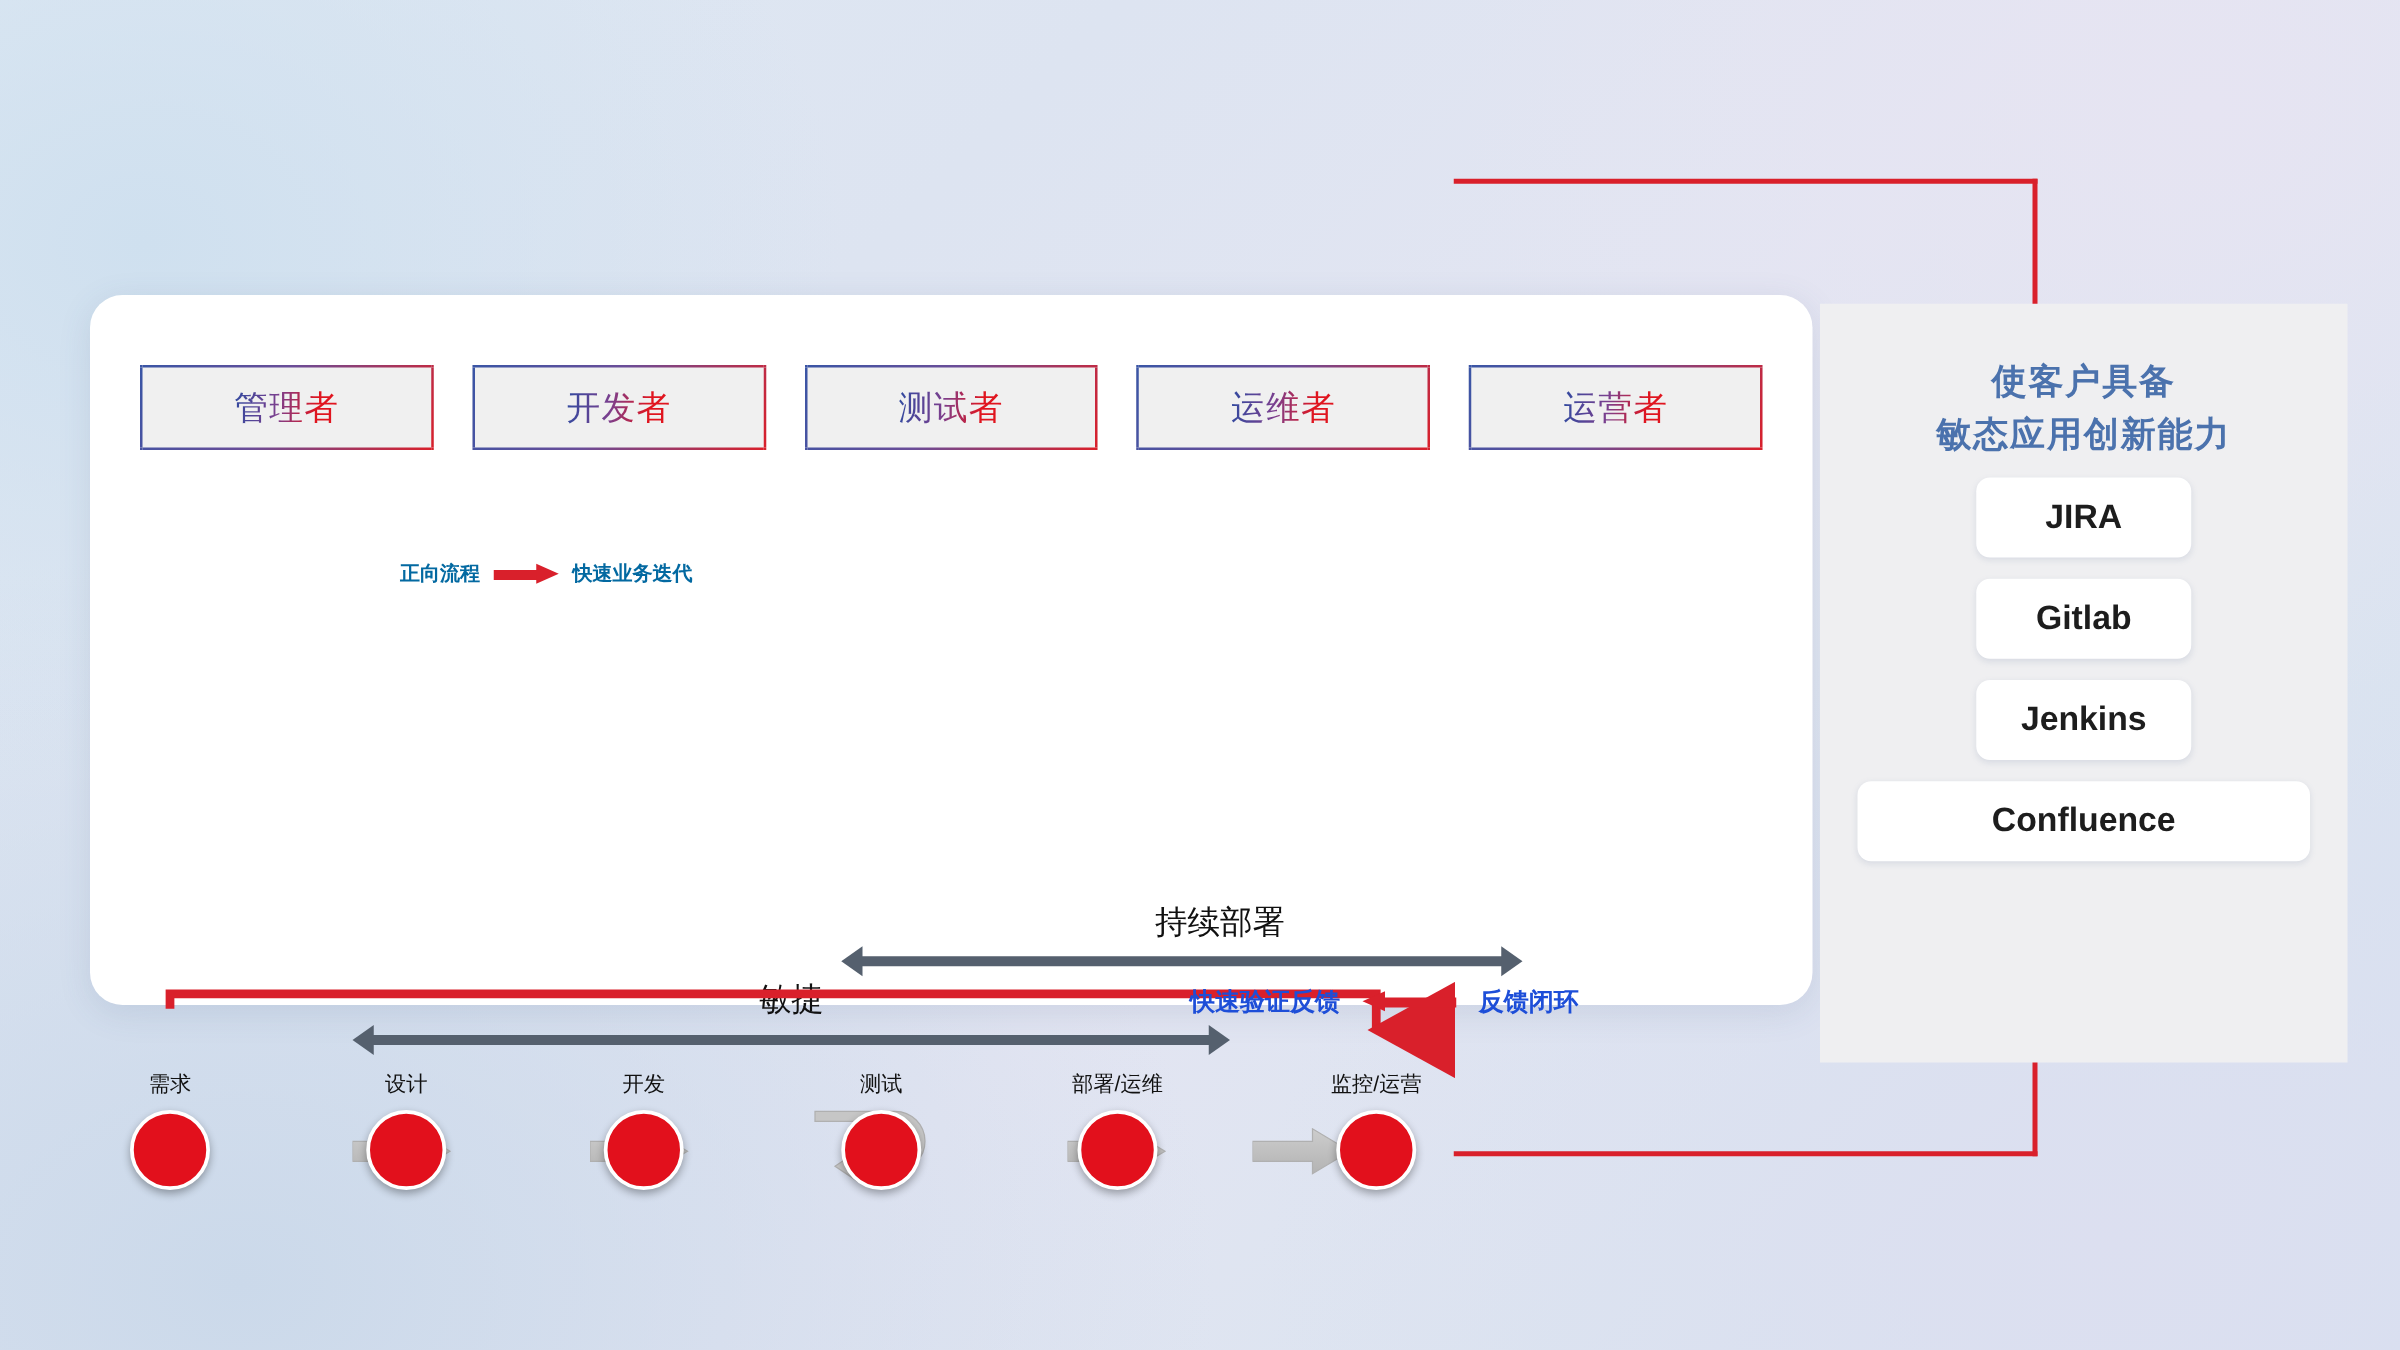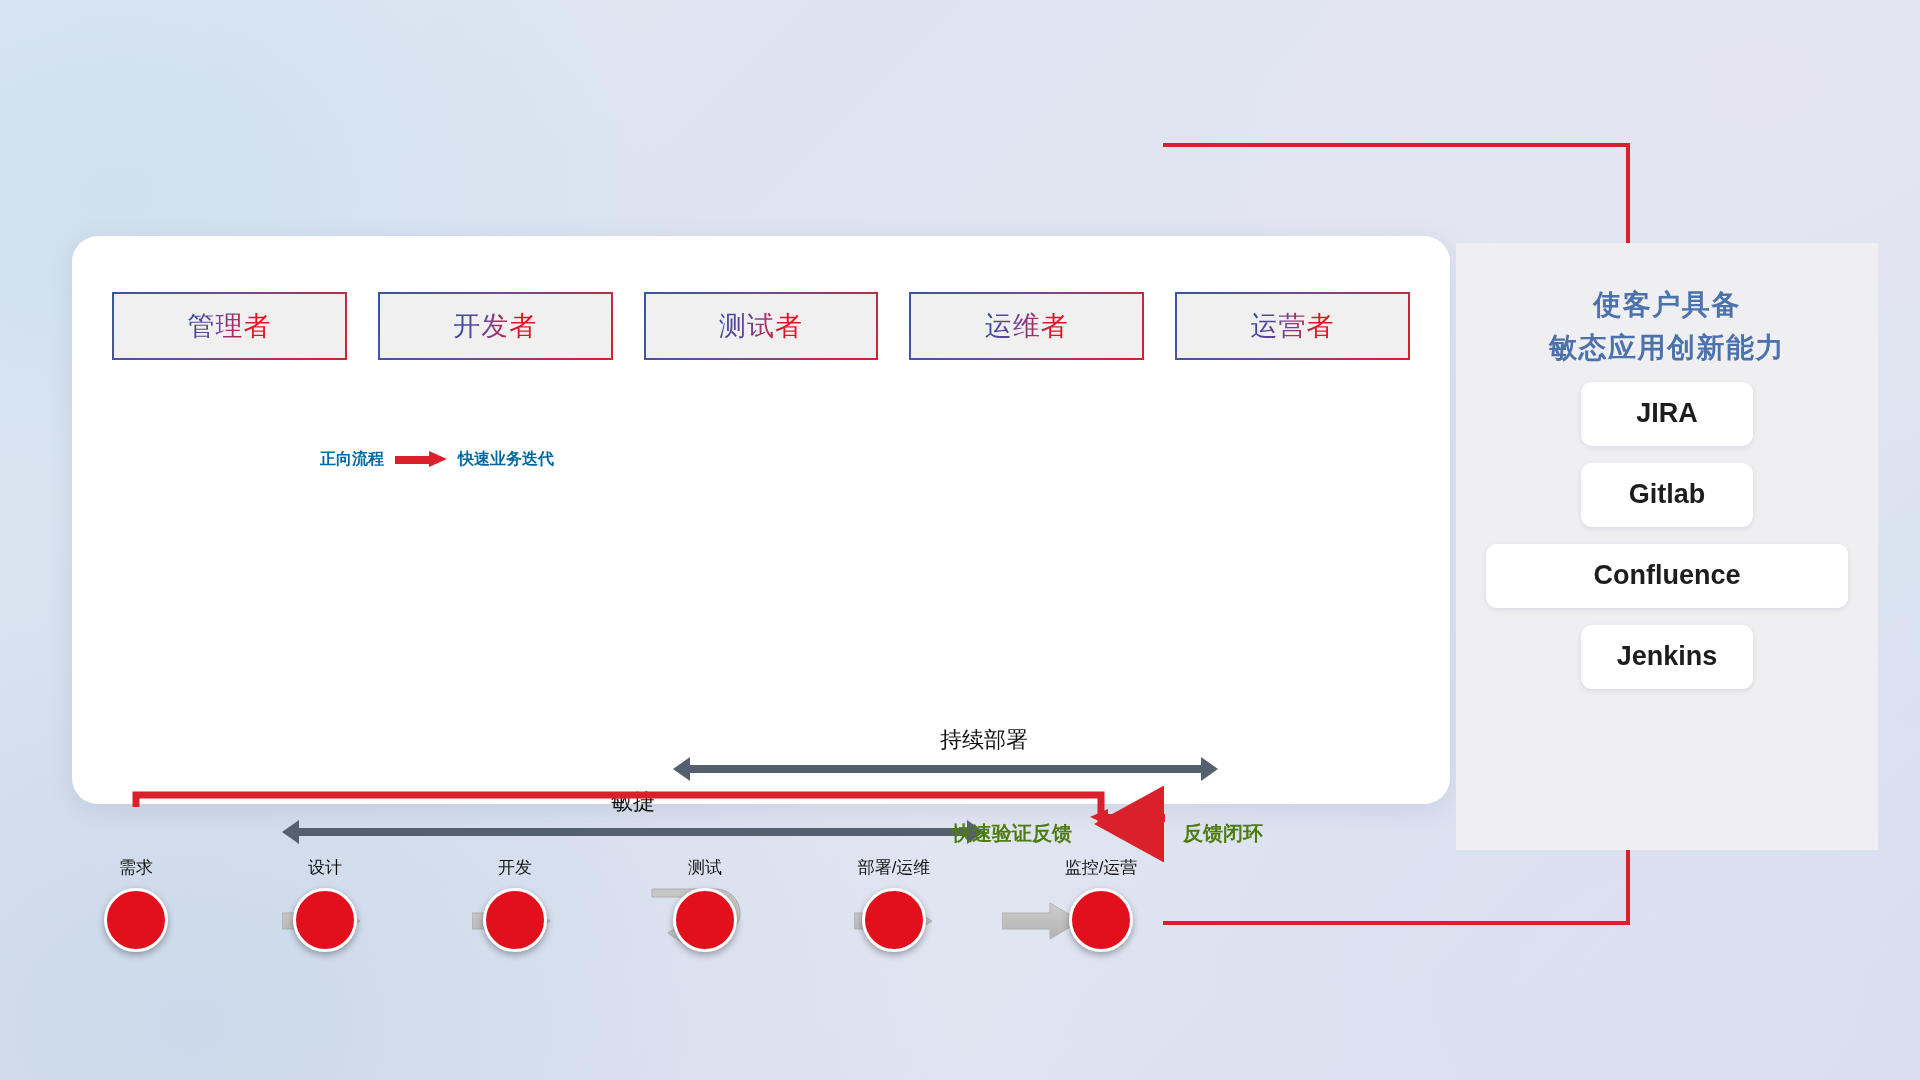--- a/index.html
+++ b/index.html
@@ -93,21 +93,21 @@
     border-bottom:8.5px solid transparent;
     border-left:18px solid #d9202b;
   }
 
   
   .legend-feedback {
     position:absolute;
     left:880px; top:552px;
     display:flex; align-items:center; gap:18px;
   }
-  .legend-feedback .lbl { font-size:20px; font-weight:bold; color:#4d7c0f;margin-top:32px; }
+  .legend-feedback .lbl { font-size:20px; font-weight:bold; color:#1d4ed8; }
   .arrow-red-left { width:75px; height:17px; position:relative; }
   .arrow-red-left::before {
     content:""; position:absolute; right:0; top:5px;
     width:57px; height:8px; background:#d9202b;
   }
   .arrow-red-left::after {
     content:""; position:absolute; left:0; top:0;
     border-top:8.5px solid transparent;
     border-bottom:8.5px solid transparent;
     border-right:18px solid #d9202b;
@@ -121,21 +121,21 @@
   }
   .dbl-arrow .head-l, .dbl-arrow .head-r {
     position:absolute; top:0; width:0; height:0;
     border-top:12px solid transparent;
     border-bottom:12px solid transparent;
   }
   .dbl-arrow .head-l { left:0; border-right:17px solid #55606e; }
   .dbl-arrow .head-r { right:0; border-left:17px solid #55606e; }
   .dbl-arrow .cap {
     position:absolute; bottom:27px; left:0; width:100%;
-    text-align:center; font-size:22px; color:#111; white-space:nowrap;
+    text-align:center; font-size:26px; color:#111; white-space:nowrap;
   }
   #arrow-cd { left:601px; top:521px; width:545px; }
   #arrow-cd .cap { left:auto; right:-8px; width:auto; bottom:26px; transform:translateX(-198px); }
   #arrow-agile { left:210px; top:584px; width:702px; }
 
   
   .loop-svg { position:absolute; left:0; top:0; width:1378px; height:637px; pointer-events:none; }
 
   
   .stage {
@@ -326,16 +326,16 @@
 </div>
 
 <div class="side-panel">
   <div class="side-title">
     <div>使客户具备</div>
     <div>敏态应用创新能力</div>
   </div>
   <div class="chips">
     <div class="chip half">JIRA</div>
     <div class="chip half">Gitlab</div>
+    <div class="chip half">Jenkins</div>
     <div class="chip full">Confluence</div>
-    <div class="chip half">Jenkins</div>
   </div>
 </div>
 
 </body></html>

